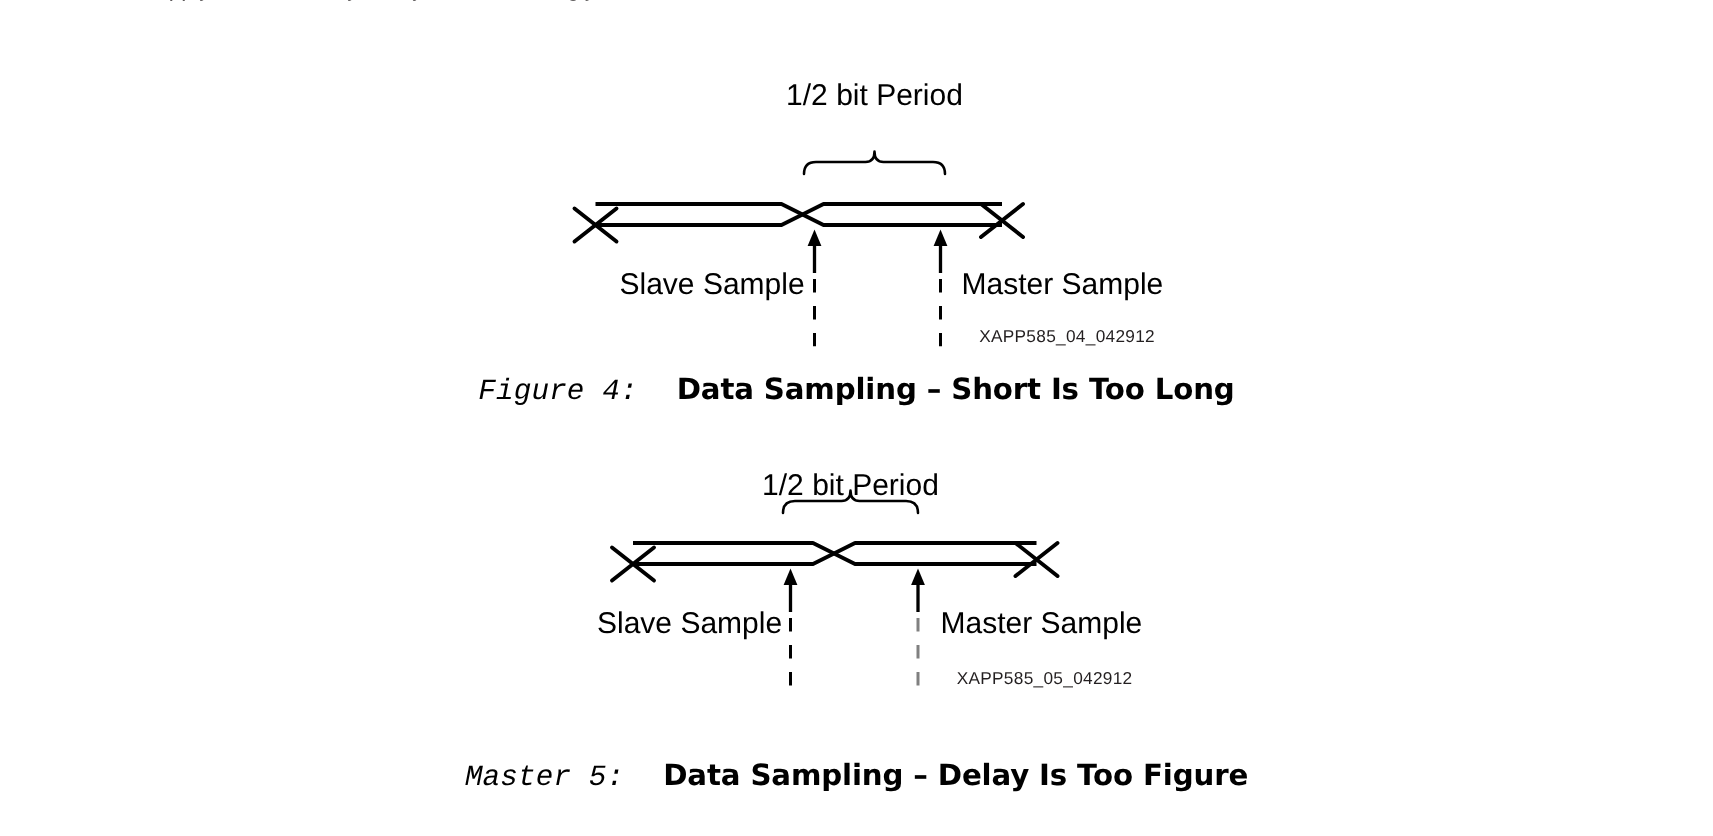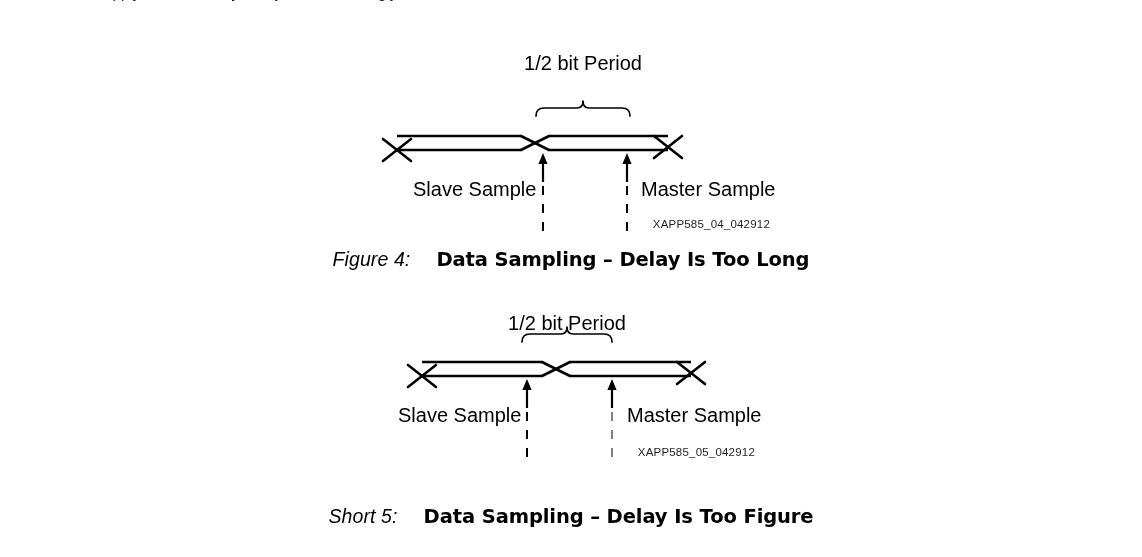--- a/index.html
+++ b/index.html
@@ -37,21 +37,21 @@
   
   .caption{
     position:absolute;left:0;width:1142px;
     text-align:center;
     white-space:nowrap;
   }
   #figure-4 .caption{top:212px;}
   #figure-5 .caption{top:205px;}
 
   .caption-label{
-    font-family:Liberation Sans, sans-serif;
+    font-family:Liberation Mono, monospace;
     font-style:italic;
     font-weight:400;
     font-size:19.5px;
     color:#000;
     letter-spacing:.1px;
   }
   .caption-title{
     font-family:"DejaVu Sans",sans-serif;
     font-weight:700;
     font-size:19.5px;
@@ -125,21 +125,21 @@
         </g>
 
         <text class="t-sample" x="413" y="160">Slave Sample</text>
         <text class="t-sample" x="641" y="160">Master Sample</text>
 
         <text class="t-code" x="770" y="192" text-anchor="end">XAPP585_04_042912</text>
       </svg>
     </div>
 
     <div class="caption">
-      <span class="caption-label">Figure 4:</span><span class="caption-title">Data Sampling – Delay Is Too Long</span>
+      <span class="caption-label">Figure 4:</span><span class="caption-title">Data Sampling – Short Is Too Long</span>
     </div>
   </div>
 
   <div class="figure" id="figure-5">
     <div class="diagram">
       <svg width="1142" height="200" viewBox="0 0 1142 200" xmlns="http://www.w3.org/2000/svg">
         <g>
 
           <line x1="408" y1="65" x2="436" y2="87" stroke="#000" stroke-width="2.6" stroke-linecap="round"></line>
           <line x1="408" y1="87" x2="436" y2="65" stroke="#000" stroke-width="2.6" stroke-linecap="round"></line>
@@ -174,17 +174,17 @@
         </g>
 
         <text class="t-sample" x="398" y="122">Slave Sample</text>
         <text class="t-sample" x="627" y="122">Master Sample</text>
 
         <text class="t-code" x="755" y="156" text-anchor="end">XAPP585_05_042912</text>
       </svg>
     </div>
 
     <div class="caption">
-      <span class="caption-label">Short 5:</span><span class="caption-title">Data Sampling – Delay Is Too Figure</span>
+      <span class="caption-label">Master 5:</span><span class="caption-title">Data Sampling – Delay Is Too Figure</span>
     </div>
   </div>
 
 </div>
 
 </body></html>

